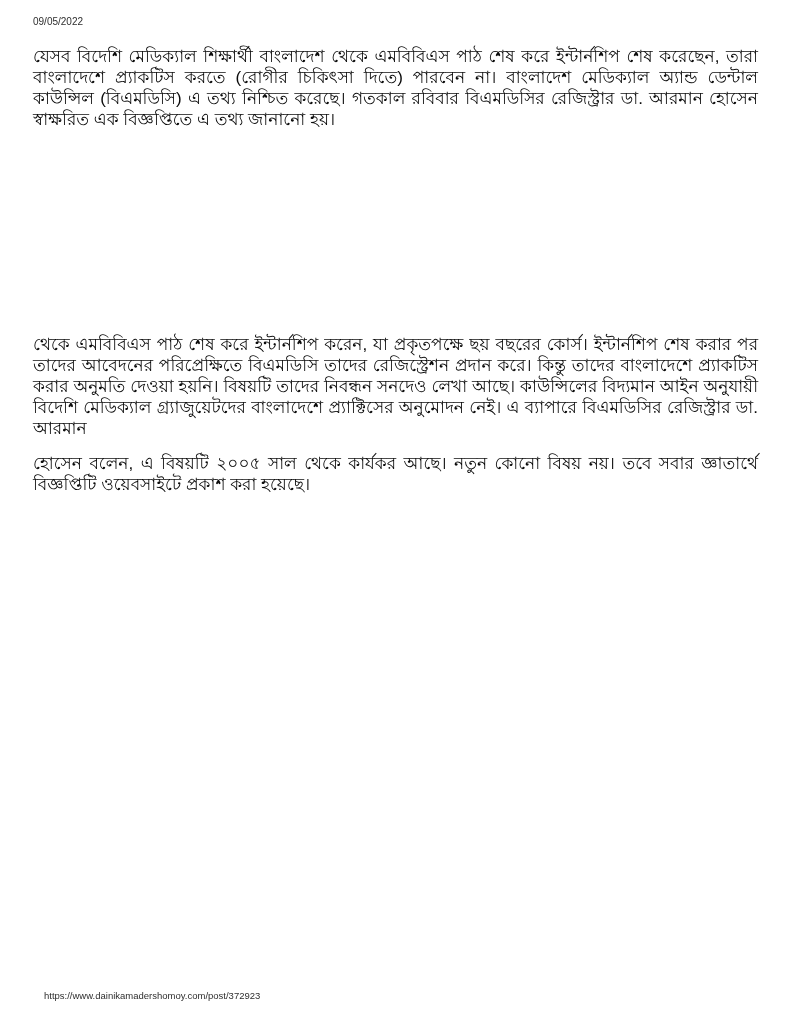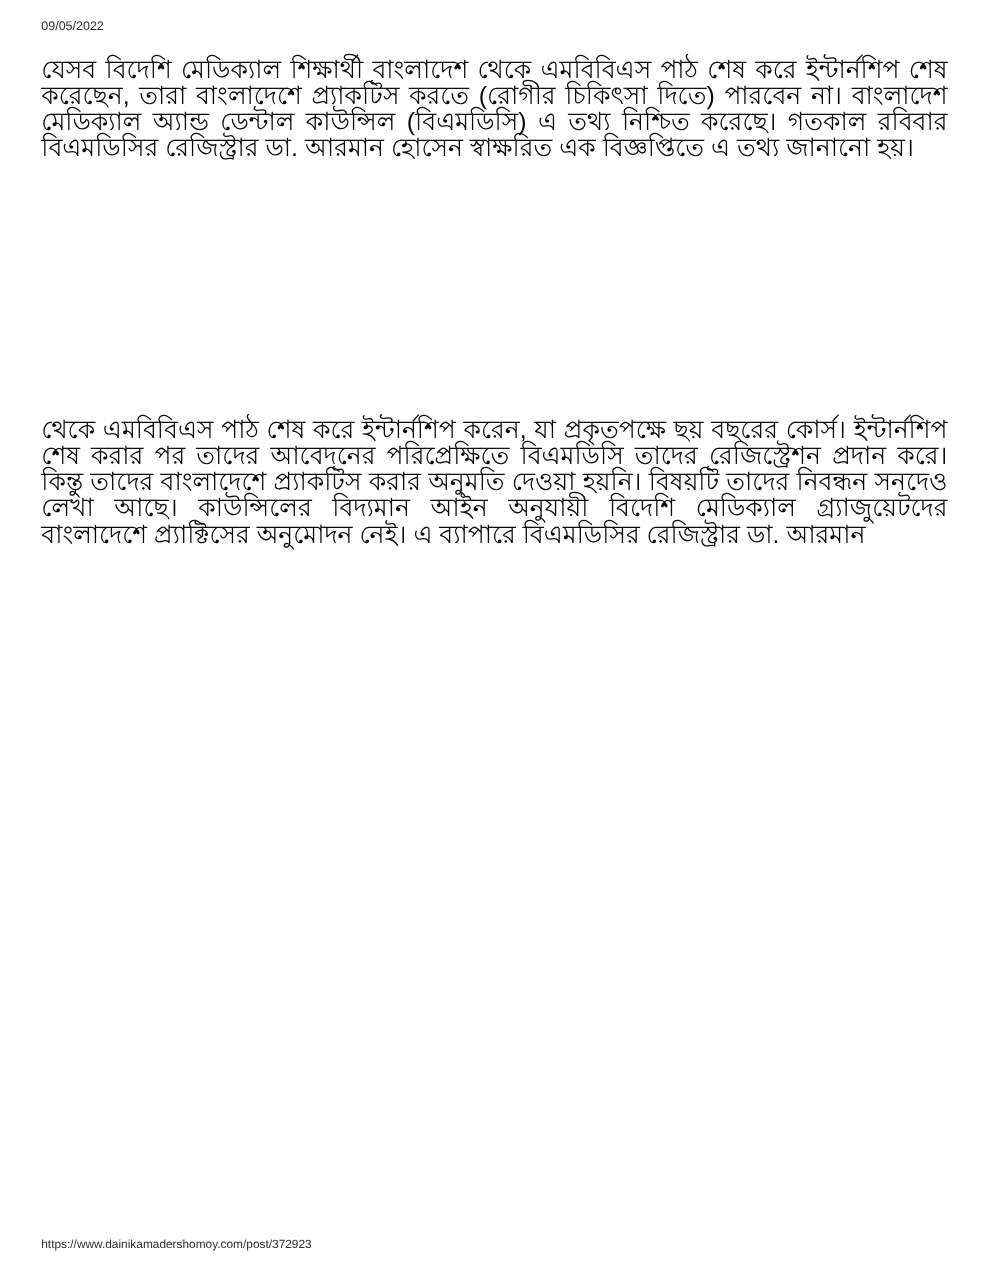--- a/index.html
+++ b/index.html
@@ -34,41 +34,41 @@
     line-height: 12px;
     color: #2e2e2e;
     white-space: nowrap;
   }
   
   .article {
     position: absolute;
     left: 33px;
     top: 46px;
     width: 725px;
-    font-size: 20px;
+    font-size: 17px;
     line-height: 21px;
     text-align: justify;
     color: #0a0a0a;
   }
   .article p {
     margin: 0;
   }
   .article p.para-2 {
     margin-top: 8px;
   }
   .image-gap {
     height: 204px;
   }
   .article p.para-4 {
     margin-top: 14px;
   }
   
   .source-url {
     position: absolute;
-    left: 33px;
+    left: 44px;
     top: 990px;
     font-size: 9.5px;
     line-height: 12px;
     color: #2e2e2e;
     white-space: nowrap;
   }
   .page-number {
     position: absolute;
     right: 43px;
     top: 990px;
@@ -84,19 +84,20 @@
 
 <div class="page">
 
   <span class="print-date">09/05/2022</span>
 
 
   <div class="article">
     <p class="para-1">যেসব বিদেশি মেডিক্যাল শিক্ষার্থী বাংলাদেশ থেকে এমবিবিএস পাঠ শেষ করে ইন্টার্নশিপ শেষ করেছেন, তারা বাংলাদেশে প্র্যাকটিস করতে (রোগীর চিকিৎসা দিতে) পারবেন না। বাংলাদেশ মেডিক্যাল অ্যান্ড ডেন্টাল কাউন্সিল (বিএমডিসি) এ তথ্য নিশ্চিত করেছে। গতকাল রবিবার বিএমডিসির রেজিস্ট্রার ডা. আরমান হোসেন স্বাক্ষরিত এক বিজ্ঞপ্তিতে এ তথ্য জানানো হয়।</p>
     <div class="image-gap"></div>
     <p class="para-3">থেকে এমবিবিএস পাঠ শেষ করে ইন্টার্নশিপ করেন, যা প্রকৃতপক্ষে ছয় বছরের কোর্স। ইন্টার্নশিপ শেষ করার পর তাদের আবেদনের পরিপ্রেক্ষিতে বিএমডিসি তাদের রেজিস্ট্রেশন প্রদান করে। কিন্তু তাদের বাংলাদেশে প্র্যাকটিস করার অনুমতি দেওয়া হয়নি। বিষয়টি তাদের নিবন্ধন সনদেও লেখা আছে। কাউন্সিলের বিদ্যমান আইন অনুযায়ী বিদেশি মেডিক্যাল গ্র্যাজুয়েটদের বাংলাদেশে প্র্যাক্টিসের অনুমোদন নেই। এ ব্যাপারে বিএমডিসির রেজিস্ট্রার ডা. আরমান</p>
+    <p class="para-4">হোসেন বলেন, এ বিষয়টি ২০০৫ সাল থেকে কার্যকর আছে। নতুন কোনো বিষয় নয়। তবে সবার জ্ঞাতার্থে বিজ্ঞপ্তিটি ওয়েবসাইটে প্রকাশ করা হয়েছে।</p>
   </div>
 
   <span class="source-url">https://www.dainikamadershomoy.com/post/372923</span>
 
   <span class="page-number">1/1</span>
 
 </div>
 
 </body></html>

